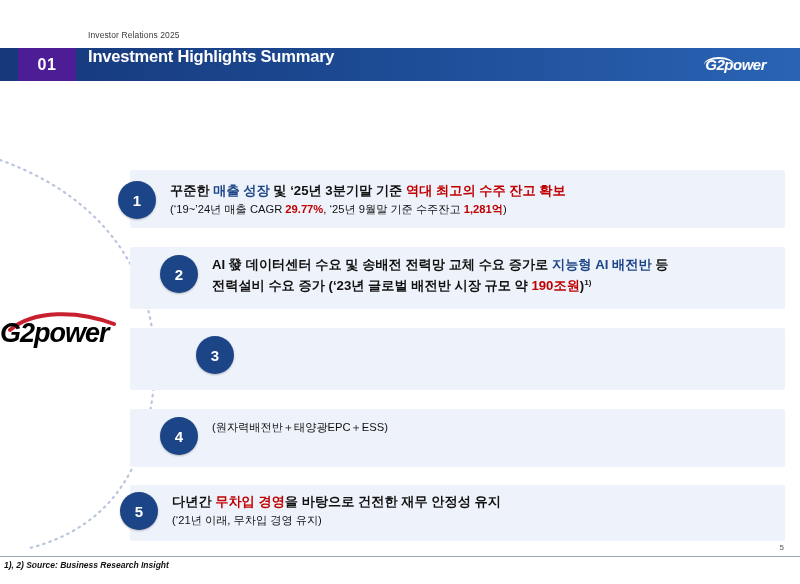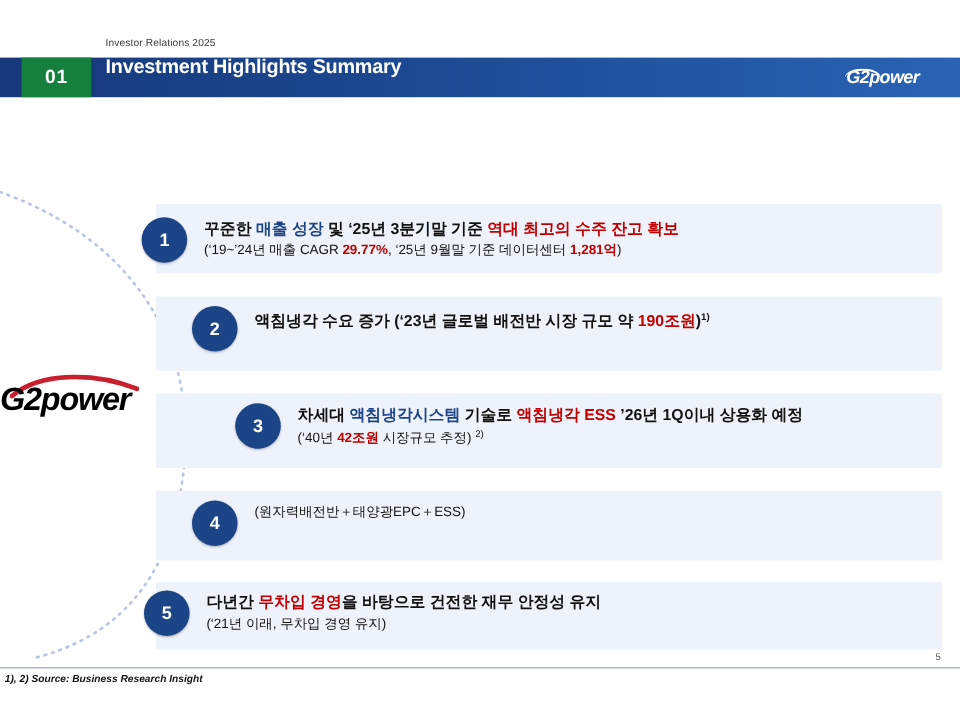--- a/index.html
+++ b/index.html
@@ -31,21 +31,21 @@
     width: 800px;
     height: 33px;
     background: linear-gradient(to right, #17387a 0%, #1c4a93 45%, #2a63b4 100%);
   }
   .header-number {
     position: absolute;
     left: 18px;
     top: 48px;
     width: 58px;
     height: 33px;
-    background: #15803d;
+    background: #4c1d95;
     color: #ffffff;
     font-size: 16px;
     font-weight: bold;
     display: flex;
     align-items: center;
     justify-content: center;
     letter-spacing: 0.5px;
   }
   .header-title {
     position: absolute;
@@ -229,44 +229,39 @@
 <div class="band" style="top:409px;height:58px;"></div>
 <div class="band" style="top:485px;height:56px;"></div>
 
 <div class="row" style="left:118px; top:181px;">
   <div class="badge">1</div>
   <div class="rowtext">
     <div class="line1">
       <span class="reg">꾸준한 </span><span class="navy">매출 성장</span><span class="reg"> 및 ‘25년 3분기말 기준 </span><span class="red">역대 최고의 수주 잔고 확보</span>
     </div>
     <div class="line2">
-      <span>(‘19~’24년 매출 CAGR </span><span class="red">29.77%</span><span>,  ‘25년 9월말 기준 데이터센터 </span><span class="red">1,281억</span><span>)</span>
+      <span>(‘19~’24년 매출 CAGR </span><span class="red">29.77%</span><span>,  ‘25년 9월말 기준 수주잔고 </span><span class="red">1,281억</span><span>)</span>
     </div>
   </div>
 </div>
 
 <div class="row" style="left:160px; top:255px;">
   <div class="badge">2</div>
   <div class="rowtext">
+    <div class="line1">
+      <span class="reg">AI 發 데이터센터 수요 및 송배전 전력망 교체 수요 증가로 </span><span class="navy">지능형 AI 배전반</span><span class="reg"> 등</span>
+    </div>
     <div class="line1" style="margin-top:3px;">
-      <span class="reg">액침냉각 수요 증가 (‘23년 글로벌 배전반 시장 규모 약 </span><span class="red">190조원</span><span class="reg">)</span><span class="sup reg">1)</span>
+      <span class="reg">전력설비 수요 증가 (‘23년 글로벌 배전반 시장 규모 약 </span><span class="red">190조원</span><span class="reg">)</span><span class="sup reg">1)</span>
     </div>
   </div>
 </div>
 
 <div class="row" style="left:196px; top:336px;">
   <div class="badge">3</div>
-  <div class="rowtext">
-    <div class="line1">
-      <span class="reg">차세대 </span><span class="navy">액침냉각시스템</span><span class="reg"> 기술로 </span><span class="red">액침냉각 ESS</span><span> ’26년  1Q이내 상용화 예정</span>
-    </div>
-    <div class="line2">
-      <span>(‘40년 </span><span class="red">42조원</span><span> 시장규모 추정) </span><span class="sup">2)</span>
-    </div>
-  </div>
 </div>
 
 <div class="row" style="left:160px; top:417px;">
   <div class="badge">4</div>
   <div class="rowtext">
     <div class="line2">(원자력배전반＋태양광EPC＋ESS)</div>
   </div>
 </div>
 
 <div class="row" style="left:120px; top:492px;">

